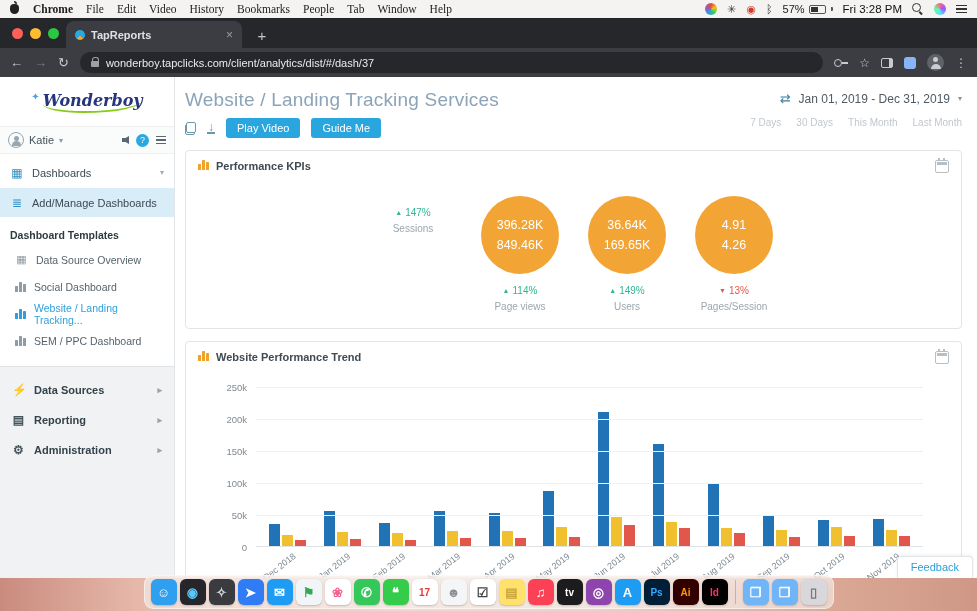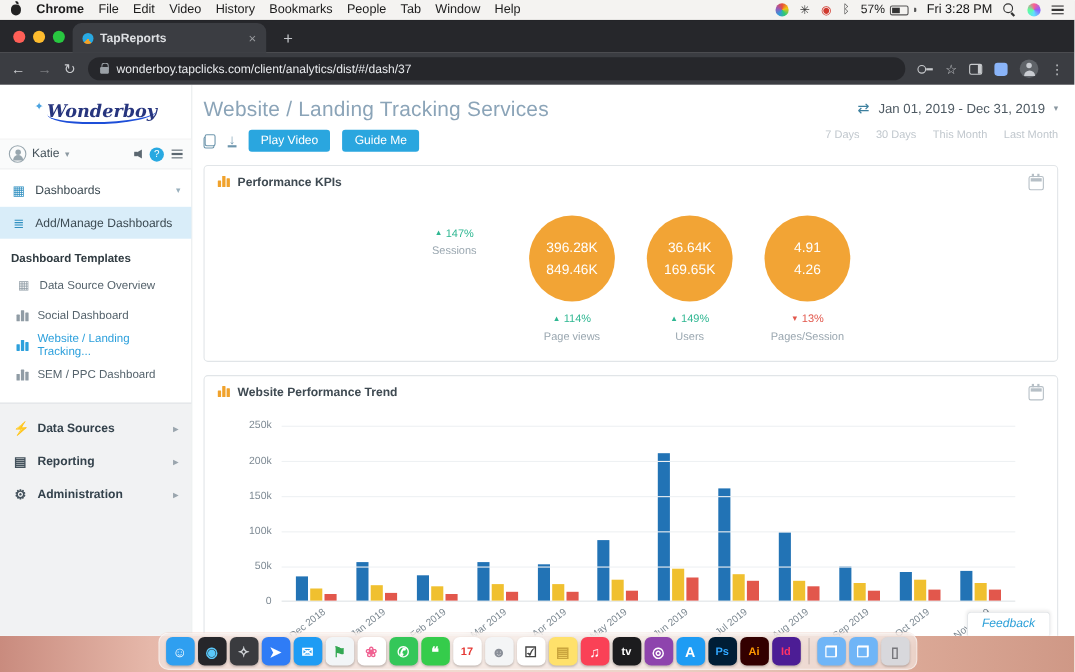--- a/index.html
+++ b/index.html
@@ -5,21 +5,21 @@
   * { margin:0; padding:0; box-sizing:border-box; }
   body { font-family:"Liberation Sans", sans-serif; }
   .screen { position:relative; width:977px; height:611px; overflow:hidden; background:#fff; }
 
   
   .menubar { position:absolute; top:0; left:0; right:0; height:18px; background:#f4f3f1;
     display:flex; align-items:center; padding:0 10px; font-size:11.5px; color:#1c1c1c;
     box-shadow:0 0.5px 0 rgba(0,0,0,.18); z-index:70; }
   .apple { width:9px; height:10px; background:#222; border-radius:4px 4px 4.5px 4.5px; position:relative; margin-right:14px; }
   .apple:before { content:''; position:absolute; top:-3px; left:4px; width:3px; height:3px; background:#222; border-radius:0 3px 0 3px; }
-  .mb-items { display:flex; gap:13px; }
+  .mb-items { display:flex; gap:13px;font-family:Liberation Serif, serif; }
   .mb-item.bold { font-weight:bold; }
   .mb-right { margin-left:auto; display:flex; align-items:center; gap:10px; }
   .pin { width:12px; height:12px; border-radius:50%;
     background:conic-gradient(#e74c3c,#f1c40f,#2ecc71,#3498db,#9b59b6,#e74c3c); }
   .mb-glyph { font-size:11px; color:#3a3a3a; }
   .mb-glyph.red { color:#d0392e; }
   .battery { display:flex; align-items:center; gap:4px; font-size:11px; color:#222; }
   .batt-body { width:17px; height:9px; border:1px solid #555; border-radius:2px; padding:1px; display:flex; }
   .batt-fill { width:55%; background:#333; }
   .batt-cap { width:2px; height:4px; background:#555; border-radius:0 1px 1px 0; margin-left:1px; }
@@ -70,21 +70,21 @@
   .dots { color:#c8cacd; font-size:12px; }
 
   
   .webpage { position:absolute; top:77px; left:0; right:0; height:501px; background:#fff; display:flex; z-index:10; }
 
   
   .sidebar { width:175px; min-width:175px; border-right:1px solid #e2e6e8; display:flex; flex-direction:column; background:#fff; }
   .logo-row { height:50px; display:flex; align-items:center; justify-content:center; gap:3px; border-bottom:1px solid #efefef; }
   .logo-star { color:#4aa3e0; font-size:10px; margin-bottom:10px; }
   .logo-text { font-family:"DejaVu Serif", serif; font-style:italic; font-weight:bold; font-size:16px; color:#27357e;
-    border-bottom:2px solid #1d4ed8; border-radius:0 0 60% 40%; padding-bottom:1px;text-align:center; }
+    border-bottom:2px solid #84cc16; border-radius:0 0 60% 40%; padding-bottom:1px;text-align:center; }
   .user-row { height:27px; display:flex; align-items:center; padding:0 8px; gap:5px; background:#fafbfb;
     border-bottom:1px solid #eef0f1; font-size:11px; color:#44525a; }
   .avatar { position:relative; width:16px; height:16px; border:1px solid #98a6ae; border-radius:50%; }
   .avatar:before { content:''; position:absolute; top:3px; left:5px; width:5px; height:5px; border-radius:50%; background:#98a6ae; }
   .avatar:after { content:''; position:absolute; bottom:1.5px; left:3px; width:8.5px; height:4.5px; border-radius:5px 5px 0 0; background:#98a6ae; }
   .u-caret { font-size:8px; color:#8b98a1; }
   .user-icons { margin-left:auto; display:flex; align-items:center; gap:7px; }
   .mega { width:0; height:0; border-top:4px solid transparent; border-bottom:4px solid transparent; border-right:7px solid #5b6770; position:relative; }
   .mega:after { content:''; position:absolute; left:0; top:-2px; width:3px; height:4px; background:#5b6770; }
   .help-badge { width:13px; height:13px; border-radius:50%; background:#29a9e1; color:#fff; font-size:9px;
@@ -141,23 +141,23 @@
   .chart { position:relative; height:230px; margin:4px 12px 0 12px; }
   .plot { position:absolute; left:58px; right:26px; top:10px; height:160px; border-bottom:1px solid #dfe3e6; }
   .gridline { position:absolute; left:0; right:0; height:1px; background:#eef1f3; }
   .ytick { position:absolute; right:calc(100% + 9px); transform:translateY(-50%); font-size:9.5px; color:#7d8993; white-space:nowrap; }
   .groups { position:absolute; left:0; right:0; top:0; bottom:0; display:flex; justify-content:space-around; align-items:flex-end; padding:0 4px; }
   .group { position:relative; display:flex; align-items:flex-end; gap:2px; }
   .bar { width:11px; }
   .xlabel { position:absolute; top:calc(100% + 5px); right:40%; transform:rotate(-38deg); transform-origin:100% 0;
     font-size:9px; color:#7b8790; white-space:nowrap; }
 
-  .feedback { position:absolute; right:22px; bottom:0; background:#fff; border:1px solid #e3e6e9; border-bottom:none;
+  .feedback { position:absolute; right:4px; bottom:0; background:#fff; border:1px solid #e3e6e9; border-bottom:none;
     border-radius:4px 4px 0 0; padding:4px 13px 5px; font-size:11px; color:#2a9fd8;
-    box-shadow:0 -1px 3px rgba(0,0,0,.07); z-index:20;font-style:italic; }
+    box-shadow:0 -1px 3px rgba(0,0,0,.07); z-index:20; }
 
   
   .desktop { position:absolute; top:578px; left:0; right:0; height:33px;
     background:linear-gradient(90deg,#c98b7e,#e6b8aa 14%,#f1d9cf 42%,#ecd3c8 60%,#dba896 85%,#cf9886); }
   .dock { position:absolute; left:50%; transform:translateX(-50%); bottom:2px; height:34px;
     background:rgba(248,246,244,.55); border:0.5px solid rgba(255,255,255,.5); border-radius:9px;
     display:flex; align-items:center; padding:3px 6px; gap:3px; z-index:80; backdrop-filter:blur(6px); }
   .dock-icon { width:26px; height:26px; border-radius:6px; display:flex; align-items:center; justify-content:center;
     font-size:13px; font-weight:bold; overflow:hidden; box-shadow:0 1px 2px rgba(0,0,0,.2); }
   .dock-sep { width:1px; height:24px; background:rgba(60,60,60,.25); margin:0 4px; }
@@ -511,20 +511,20 @@
       <div class="dock-icon" style="background: rgb(255, 255, 255); color: rgb(229, 57, 53); font-size: 10px;">17</div>
       <div class="dock-icon" style="background: rgb(244, 245, 246); color: rgb(138, 143, 152);">☻</div>
       <div class="dock-icon" style="background: rgb(255, 255, 255); color: rgb(68, 68, 68);">☑</div>
       <div class="dock-icon" style="background: rgb(255, 225, 107); color: rgb(202, 165, 61);">▤</div>
       <div class="dock-icon" style="background: rgb(250, 65, 86); color: rgb(255, 255, 255);">♫</div>
       <div class="dock-icon" style="background: rgb(28, 28, 30); color: rgb(255, 255, 255); font-size: 10px;">tv</div>
       <div class="dock-icon" style="background: rgb(142, 68, 173); color: rgb(255, 255, 255);">◎</div>
       <div class="dock-icon" style="background: rgb(30, 156, 244); color: rgb(255, 255, 255);">A</div>
       <div class="dock-icon" style="background: rgb(0, 30, 54); color: rgb(49, 168, 255); font-size: 10px;">Ps</div>
       <div class="dock-icon" style="background: rgb(51, 0, 0); color: rgb(255, 154, 0); font-size: 10px;">Ai</div>
-      <div class="dock-icon" style="background: #4c1d95; color: rgb(255, 51, 102); font-size: 10px;">Id</div>
+      <div class="dock-icon" style="background: #000000; color: rgb(255, 51, 102); font-size: 10px;">Id</div>
       <div class="dock-sep"></div>
       <div class="dock-icon" style="background: rgb(111, 181, 247); color: rgb(255, 255, 255);">❒</div>
       <div class="dock-icon" style="background: rgb(111, 181, 247); color: rgb(255, 255, 255);">❒</div>
       <div class="dock-icon" style="background: rgb(216, 216, 220); color: rgb(119, 119, 124);">▯</div>
     </div>
 
 </div>
 
 </body></html>

